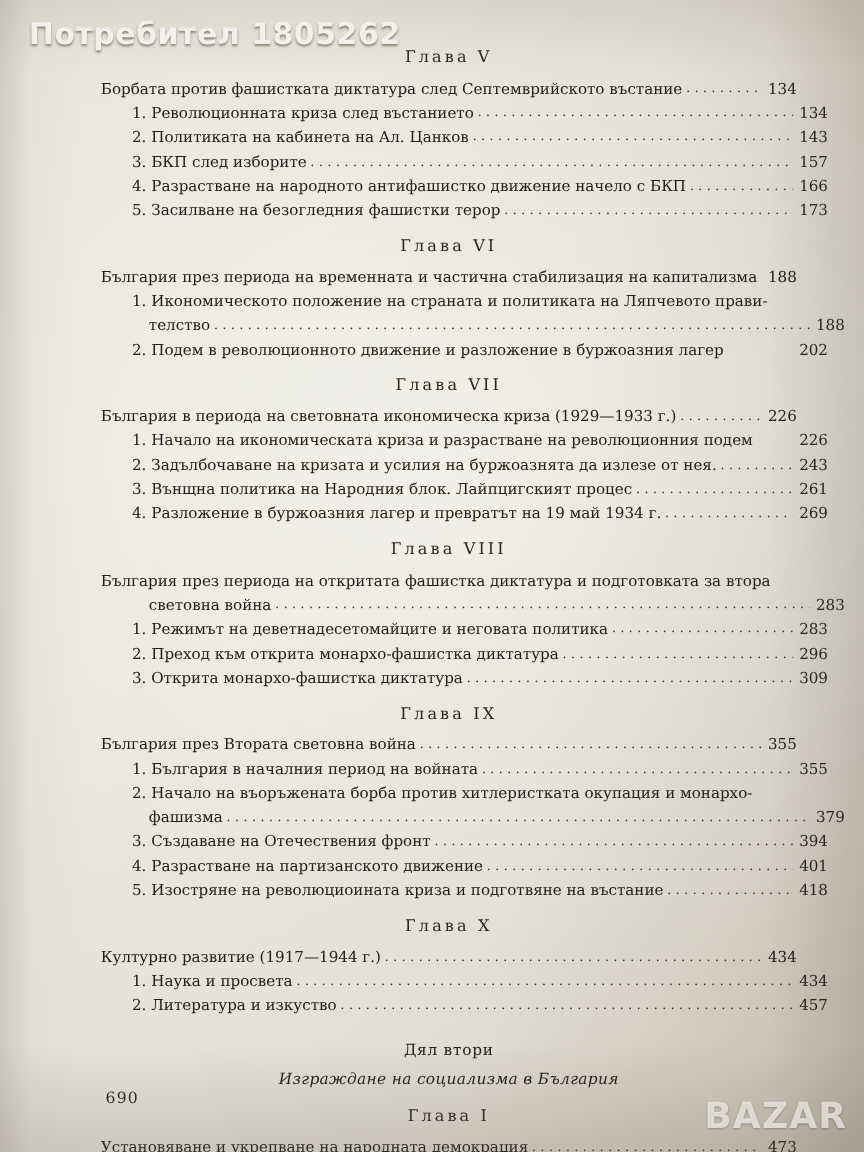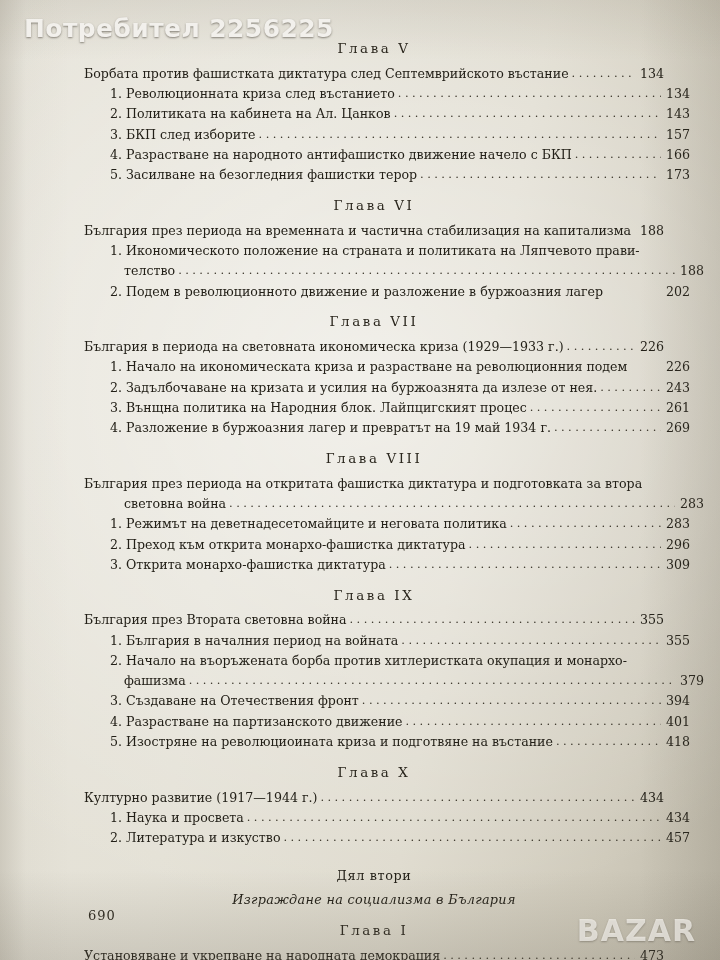--- a/index.html
+++ b/index.html
@@ -42,21 +42,21 @@
     font-family: "DejaVu Sans", "Liberation Sans", sans-serif;
     font-size: 25px;
     font-weight: bold;
     color: #f2f0ec;
     text-shadow: 0 1px 2px rgba(60,55,45,0.55);
     letter-spacing: 0.4px;
     z-index: 5;
   }
   .watermark-br {
     position: absolute;
-    right: 24px;
+    right: 14px;
     bottom: 12px;
     font-family: "DejaVu Sans", "Liberation Sans", sans-serif;
     font-size: 30px;
     font-weight: bold;
     letter-spacing: 1px;
     color: rgba(245,243,238,0.75);
     text-shadow: 0 1px 2px rgba(60,55,45,0.35);
     z-index: 5;
   }
 
@@ -137,21 +137,21 @@
     letter-spacing: 1px;
   }
 
   .blk { margin-bottom: 2px; }
 </style>
 </head>
 <body>
 
 <div id="page">
 
-  <div class="watermark">Потребител 2256225</div>
+  <div class="watermark">Потребител 1805262</div>
   <div class="watermark-br">BAZAR</div>
 
   <div class="content">
 
     <div class="blk">
       <div class="chapter-head">Глава  V</div>
       <div class="entry lvl0">
         <span class="label">Борбата против фашистката диктатура след Септемврийското въстание</span>
         <span class="dots">..........................................................................................................</span>
         <span class="page">134</span>

